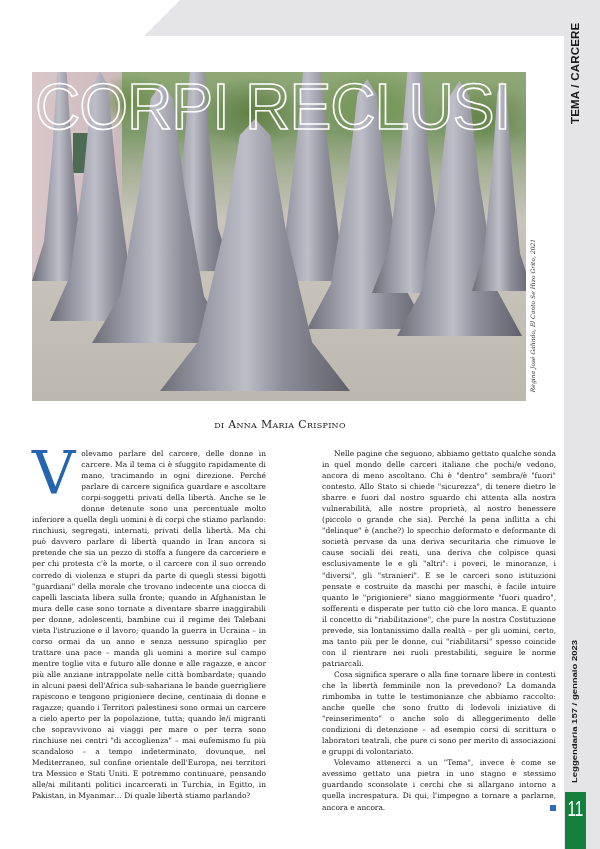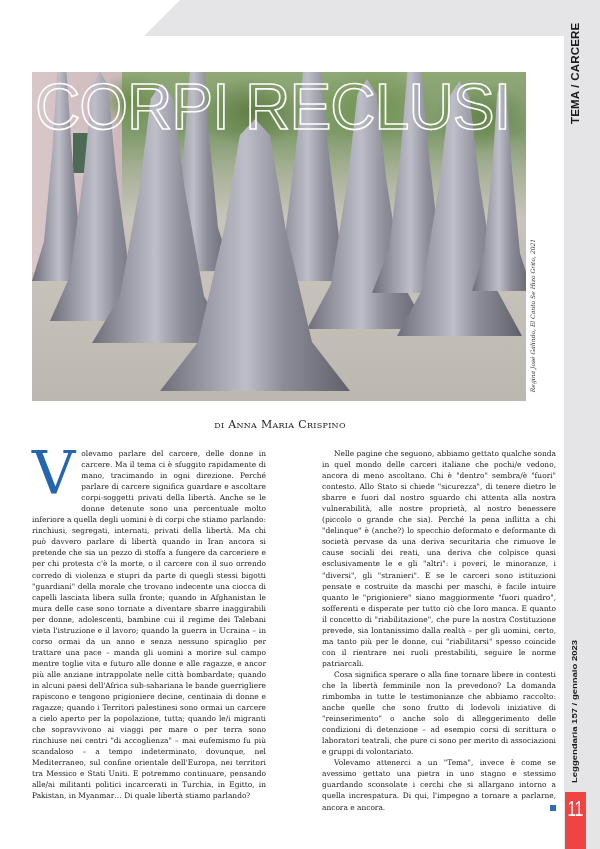--- a/index.html
+++ b/index.html
@@ -29,21 +29,21 @@
   .issue-label {
     position: absolute; left: 569px; top: 783px;
     transform: rotate(-90deg); transform-origin: left top;
     width: 130px; text-align: center;
     font-family: "Liberation Sans", sans-serif; font-weight: bold;
     font-size: 9.5px; color: #1a1a1a; white-space: nowrap; line-height: 12px;
     transform: rotate(-90deg) scaleY(0.85);
   }
   .page-num-box {
     position: absolute; left: 565px; top: 792px; width: 21px; height: 57px;
-    background: #ef4444;
+    background: #15803d;
     display: flex; align-items: flex-start; justify-content: center;
   }
   .page-num {
     color: #ffffff; font-family: "Liberation Sans", sans-serif;
     font-size: 22px; margin-top: 6px; transform: scaleX(0.7);
     line-height: 22px;
   }
 
   
   .photo {

